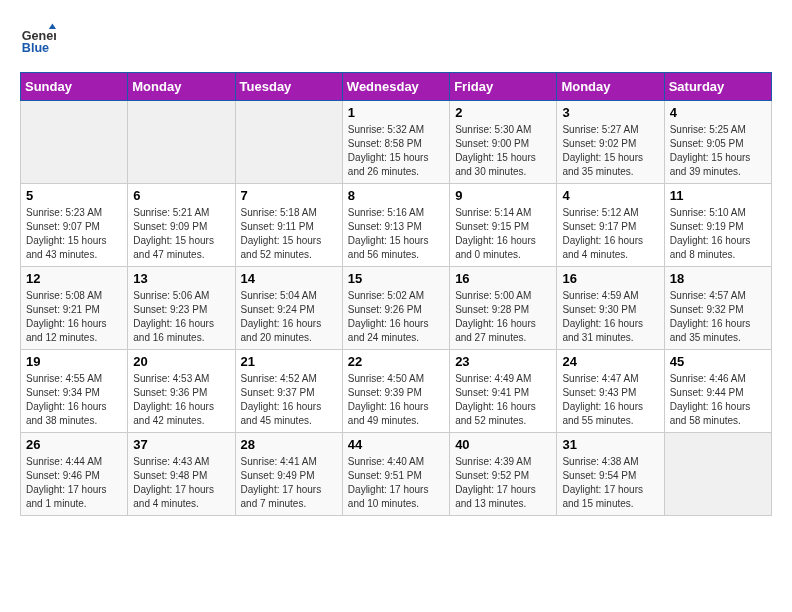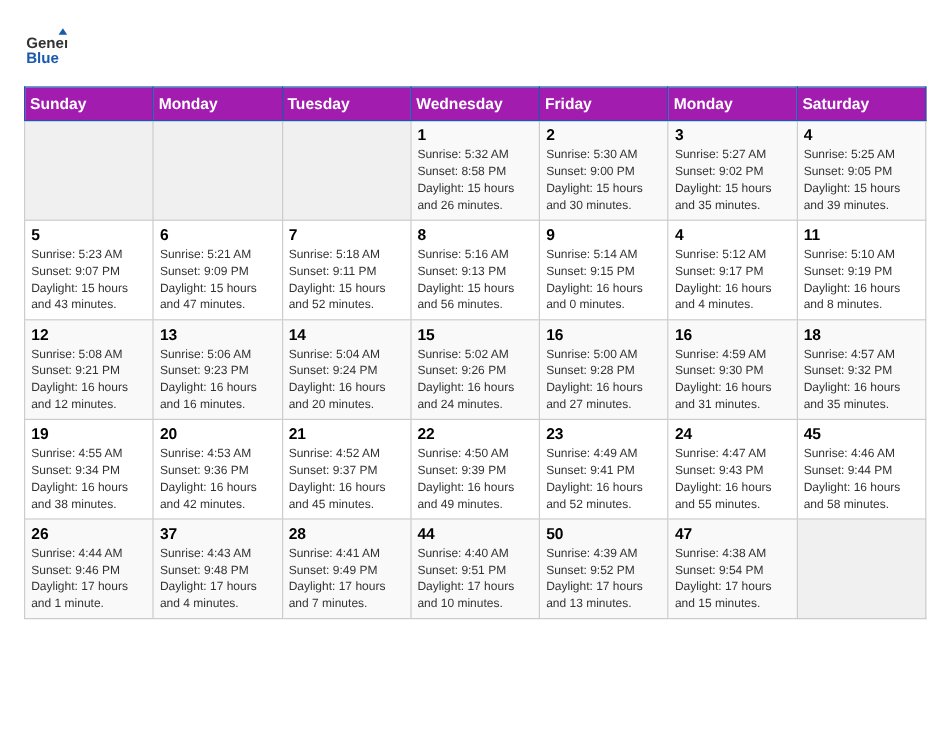--- a/index.html
+++ b/index.html
@@ -303,27 +303,27 @@
           Sunrise: 4:41 AM<br>Sunset: 9:49 PM<br>Daylight: 17 hours and 7 minutes.
         </div>
         </td>
         <td>
           <span class="day-num">44</span>
         <div class="day-info">
           Sunrise: 4:40 AM<br>Sunset: 9:51 PM<br>Daylight: 17 hours and 10 minutes.
         </div>
         </td>
         <td>
-          <span class="day-num">50</span>
+          <span class="day-num">40</span>
         <div class="day-info">
           Sunrise: 4:39 AM<br>Sunset: 9:52 PM<br>Daylight: 17 hours and 13 minutes.
         </div>
         </td>
         <td>
-          <span class="day-num">47</span>
+          <span class="day-num">31</span>
         <div class="day-info">
           Sunrise: 4:38 AM<br>Sunset: 9:54 PM<br>Daylight: 17 hours and 15 minutes.
         </div>
         </td>
         <td class="empty-cell"></td>
       </tr>
     </tbody>
 </table>
 
 </body></html>

